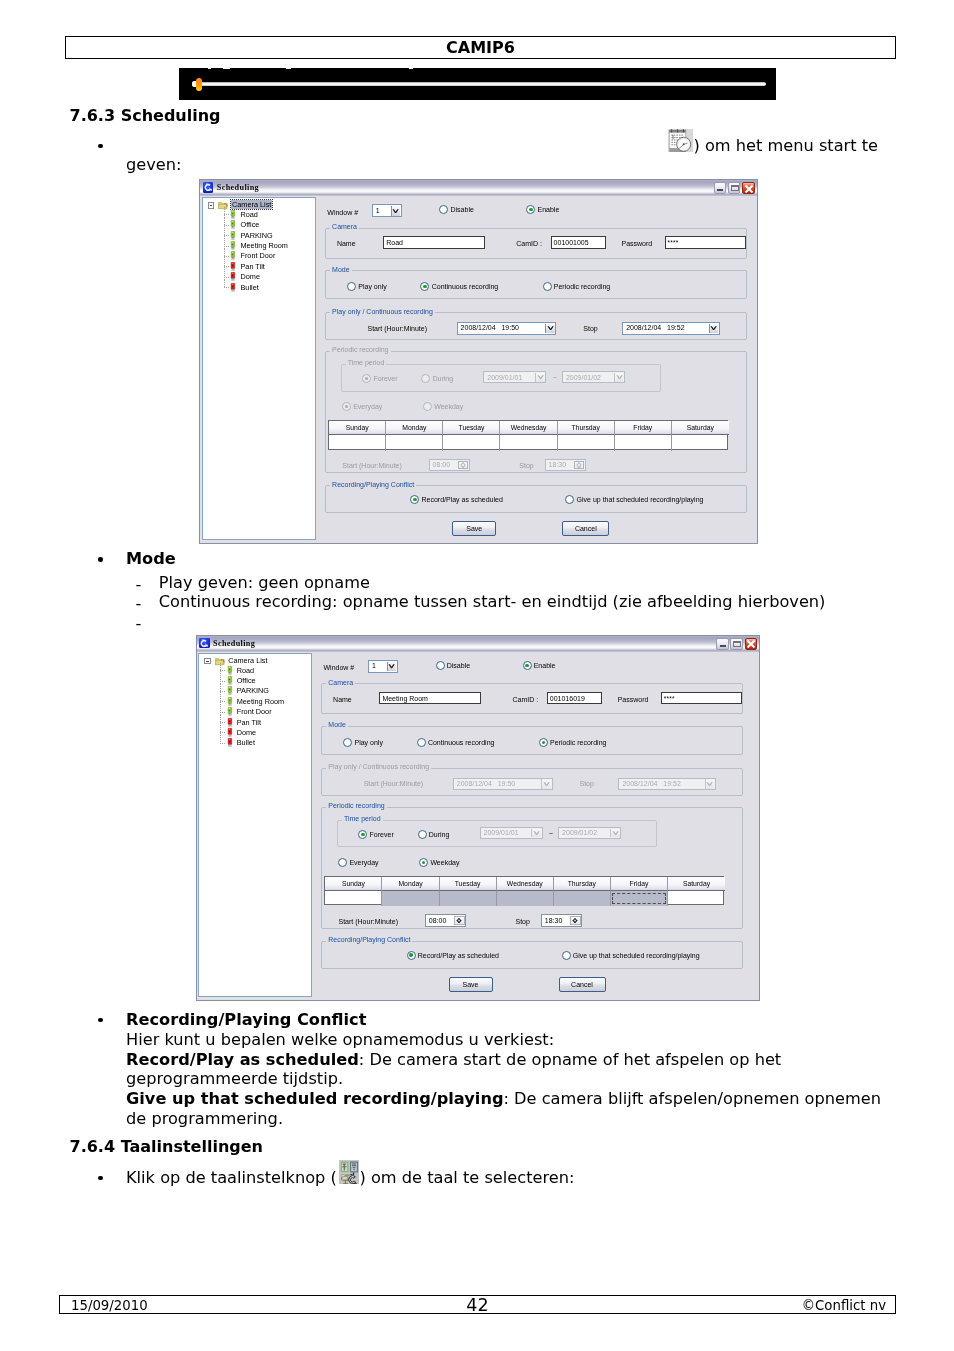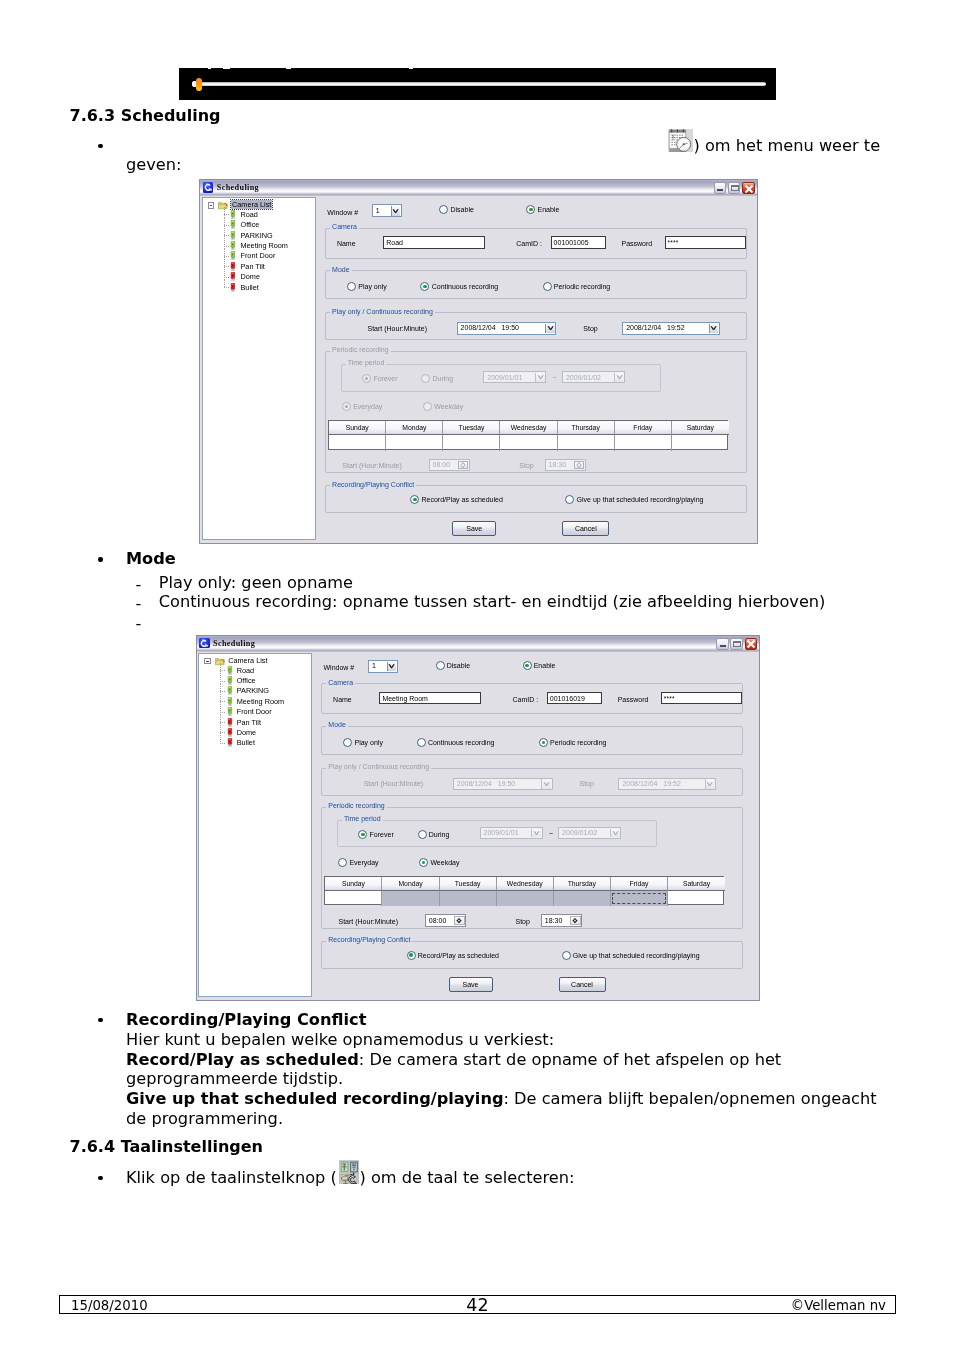--- a/index.html
+++ b/index.html
@@ -78,20 +78,23 @@
 .spn .sb svg{position:absolute;left:50%;margin-left:-3px;display:block}
 .btn{position:absolute;box-sizing:border-box;background:linear-gradient(180deg,#fdfdfe 0%,#eff0f5 42%,#dcdde6 60%,#ccced9 100%);
   border:1px solid #3c5d8a;border-radius:2px;font-size:7px;text-align:center;color:#000;}
 
 </style>
 </head>
 <body>
 
 <div class="page">
 
+  <div class="hdrbox">
+    <span>CAMIP6</span>
+  </div>
 
   <div class="blackbar">
     <div class="bb-notch" style="left:29px;width:3px"></div>
     <div class="bb-notch" style="left:44px;width:7px"></div>
     <div class="bb-notch" style="left:107px;width:5px"></div>
     <div class="bb-notch" style="left:230px;width:4px"></div>
     <div class="bb-track"></div>
     <div class="bb-dot"></div>
     <div class="bb-knob"></div>
   </div>
@@ -141,21 +144,21 @@
       </g>
       <path d="M4.0 6.4 l1.4 -1.0 v5.2 h-0.7 v-4.1 z" fill="#5a5a5a"></path>
       <rect x="1.2" y="19.4" width="16.6" height="3.6" fill="#9a9a9a"></rect>
       <circle cx="15.7" cy="15.3" r="7.0" fill="#fcfcfc" stroke="#4a4a4a" stroke-width="0.75"></circle>
       <circle cx="15.7" cy="15.3" r="5.7" fill="none" stroke="#d8d8d8" stroke-width="0.5"></circle>
       <path d="M15.7 15.3 L11.2 19.5" stroke="#6f6f6f" stroke-width="0.8" fill="none"></path>
       <path d="M15.7 15.3 L19.6 14.2" stroke="#6f6f6f" stroke-width="0.7" fill="none"></path>
       <circle cx="15.7" cy="15.3" r="1.0" fill="#4a4a4a"></circle>
     </svg>
   </div>
-  <div class="txt" style="left:693.5px;top:137.6px">) om het menu weer te</div>
+  <div class="txt" style="left:693.5px;top:137.6px">) om het menu start te</div>
   <div class="txt" style="left:126px;top:157.4px">geven:</div>
 
   <div id="dlg1" style="left:199.3px;top:179.3px;width:558.5px;height:364.5px" class="dlg">
       <div class="dlg-tb">
         <div class="dlg-ico">
           <svg style="display:block" width="10.5" height="10.5" viewBox="0 0 11 11">
             <path d="M7.9 3.1 A3.6 3.6 0 1 0 8.0 8.3 L6.6 7.0 A2.0 2.0 0 1 1 6.6 4.3 Z" fill="#f2f5ff"></path>
             <path d="M5.8 5.2 L9.9 8.3 L8.3 9.5 Z" fill="#eef2ff"></path>
             <path d="M4.3 1.1 L5.0 3.0 L4.1 3.6 L3.5 1.8 Z" fill="#ffffff" opacity="0.85"></path>
             <circle cx="3.0" cy="4.1" r="0.55" fill="#ffffff"></circle>
@@ -429,21 +432,21 @@
         <div class="rad" style="left:365.1px;top:298.9px;"></div>
         <div class="lbl" style="left:376.3px;top:299.9px;">Give up that scheduled recording/playing</div>
         <div class="btn" style="left:252px;top:325.1px;width:44px;height:14.8px;line-height:14px;">Save</div>
         <div class="btn" style="left:362px;top:325.1px;width:47px;height:14.8px;line-height:14px;">Cancel</div>
       </div>
     </div>
 
   <div class="bdot" style="left:98px;top:557px"></div>
   <div class="txt bold" style="left:126px;top:551px">Mode</div>
   <div class="dash" style="left:135.5px;top:574.6px">-</div>
-  <div class="txt" style="left:158.8px;top:574.6px">Play only: geen opname</div>
+  <div class="txt" style="left:158.8px;top:574.6px">Play geven: geen opname</div>
   <div class="dash" style="left:135.5px;top:594.4px">-</div>
   <div class="txt" style="left:158.8px;top:594.4px">Continuous recording: opname tussen start- en eindtijd (zie afbeelding hierboven)</div>
   <div class="dash" style="left:135.5px;top:614.2px">-</div>
 
   <div id="dlg2" style="left:195.5px;top:635px;width:564.5px;height:365.5px" class="dlg">
       <div class="dlg-tb">
         <div class="dlg-ico">
           <svg style="display:block" width="10.5" height="10.5" viewBox="0 0 11 11">
             <path d="M7.9 3.1 A3.6 3.6 0 1 0 8.0 8.3 L6.6 7.0 A2.0 2.0 0 1 1 6.6 4.3 Z" fill="#f2f5ff"></path>
             <path d="M5.8 5.2 L9.9 8.3 L8.3 9.5 Z" fill="#eef2ff"></path>
@@ -722,21 +725,21 @@
         <div class="btn" style="left:252px;top:325.1px;width:44px;height:14.8px;line-height:14px;">Save</div>
         <div class="btn" style="left:362px;top:325.1px;width:47px;height:14.8px;line-height:14px;">Cancel</div>
       </div>
     </div>
 
   <div class="bdot" style="left:98px;top:1017.5px"></div>
   <div class="txt bold" style="left:126px;top:1011.9px">Recording/Playing Conflict</div>
   <div class="txt" style="left:126px;top:1051.5px"><span class="bold">Record/Play as scheduled</span><span>: De camera start de opname of het afspelen op het</span></div>
   <div class="txt" style="left:126px;top:1031.7px">Hier kunt u bepalen welke opnamemodus u verkiest:</div>
   <div class="txt" style="left:126px;top:1071.3px">geprogrammeerde tijdstip.</div>
-  <div class="txt" style="left:126px;top:1091.1px"><span class="bold">Give up that scheduled recording/playing</span><span>: De camera blijft bepalen/opnemen ongeacht</span></div>
+  <div class="txt" style="left:126px;top:1091.1px"><span class="bold">Give up that scheduled recording/playing</span><span>: De camera blijft afspelen/opnemen opnemen</span></div>
   <div class="txt" style="left:126px;top:1110.9px">de programmering.</div>
 
   <div class="sec" style="left:69.5px;top:1137.2px"><span>7.6.4</span> <span>Taalinstellingen</span></div>
   <div class="bdot" style="left:98px;top:1175.5px"></div>
   <div class="txt" style="left:126px;top:1169.6px"><span>Klik op de taalinstelknop (</span></div>
   <div class="inlineicon" style="left:339px;top:1160px;width:20.2px;height:24px">
     <svg width="20.2" height="24" viewBox="0 0 20.2 24" style="display:block">
       <rect x="0" y="0" width="20.2" height="24" fill="#c3c3c3"></rect>
       <rect x="0" y="0" width="20.2" height="1.1" fill="#c8c6d2"></rect>
       <path d="M1.2 1.8 h8.0 v11.0 h-8.0 z" fill="#f2f2f2" opacity="0.35"></path>
@@ -762,18 +765,18 @@
         <path d="M13.9 12.6 h1.3 v2.6 h-1.3 z"></path>
         <path d="M11.0 16.0 h5.0 v1.0 h-5.0 z"></path>
       </g>
       <path d="M16.4 16.7 a4.0 4.0 0 1 0 0.3 5.6 l-1.5 -1.1 a2.2 2.2 0 1 1 -0.2 -3.0 z" fill="#e8e8e8" stroke="#1d1d1d" stroke-width="0.9"></path>
       <path d="M14.4 23.0 h3.4 v0.9 h-3.4 z" fill="#2f2f2f"></path>
     </svg>
   </div>
   <div class="txt" style="left:359.5px;top:1169.6px">) om de taal te selecteren:</div>
 
   <div class="ftrbox">
-    <span class="ftr-date">15/08/2010</span>
+    <span class="ftr-date">15/09/2010</span>
     <span class="ftr-page">42</span>
-    <span class="ftr-copy">©Velleman nv</span>
+    <span class="ftr-copy">©Conflict nv</span>
   </div>
 
 </div>
 
 </body></html>

